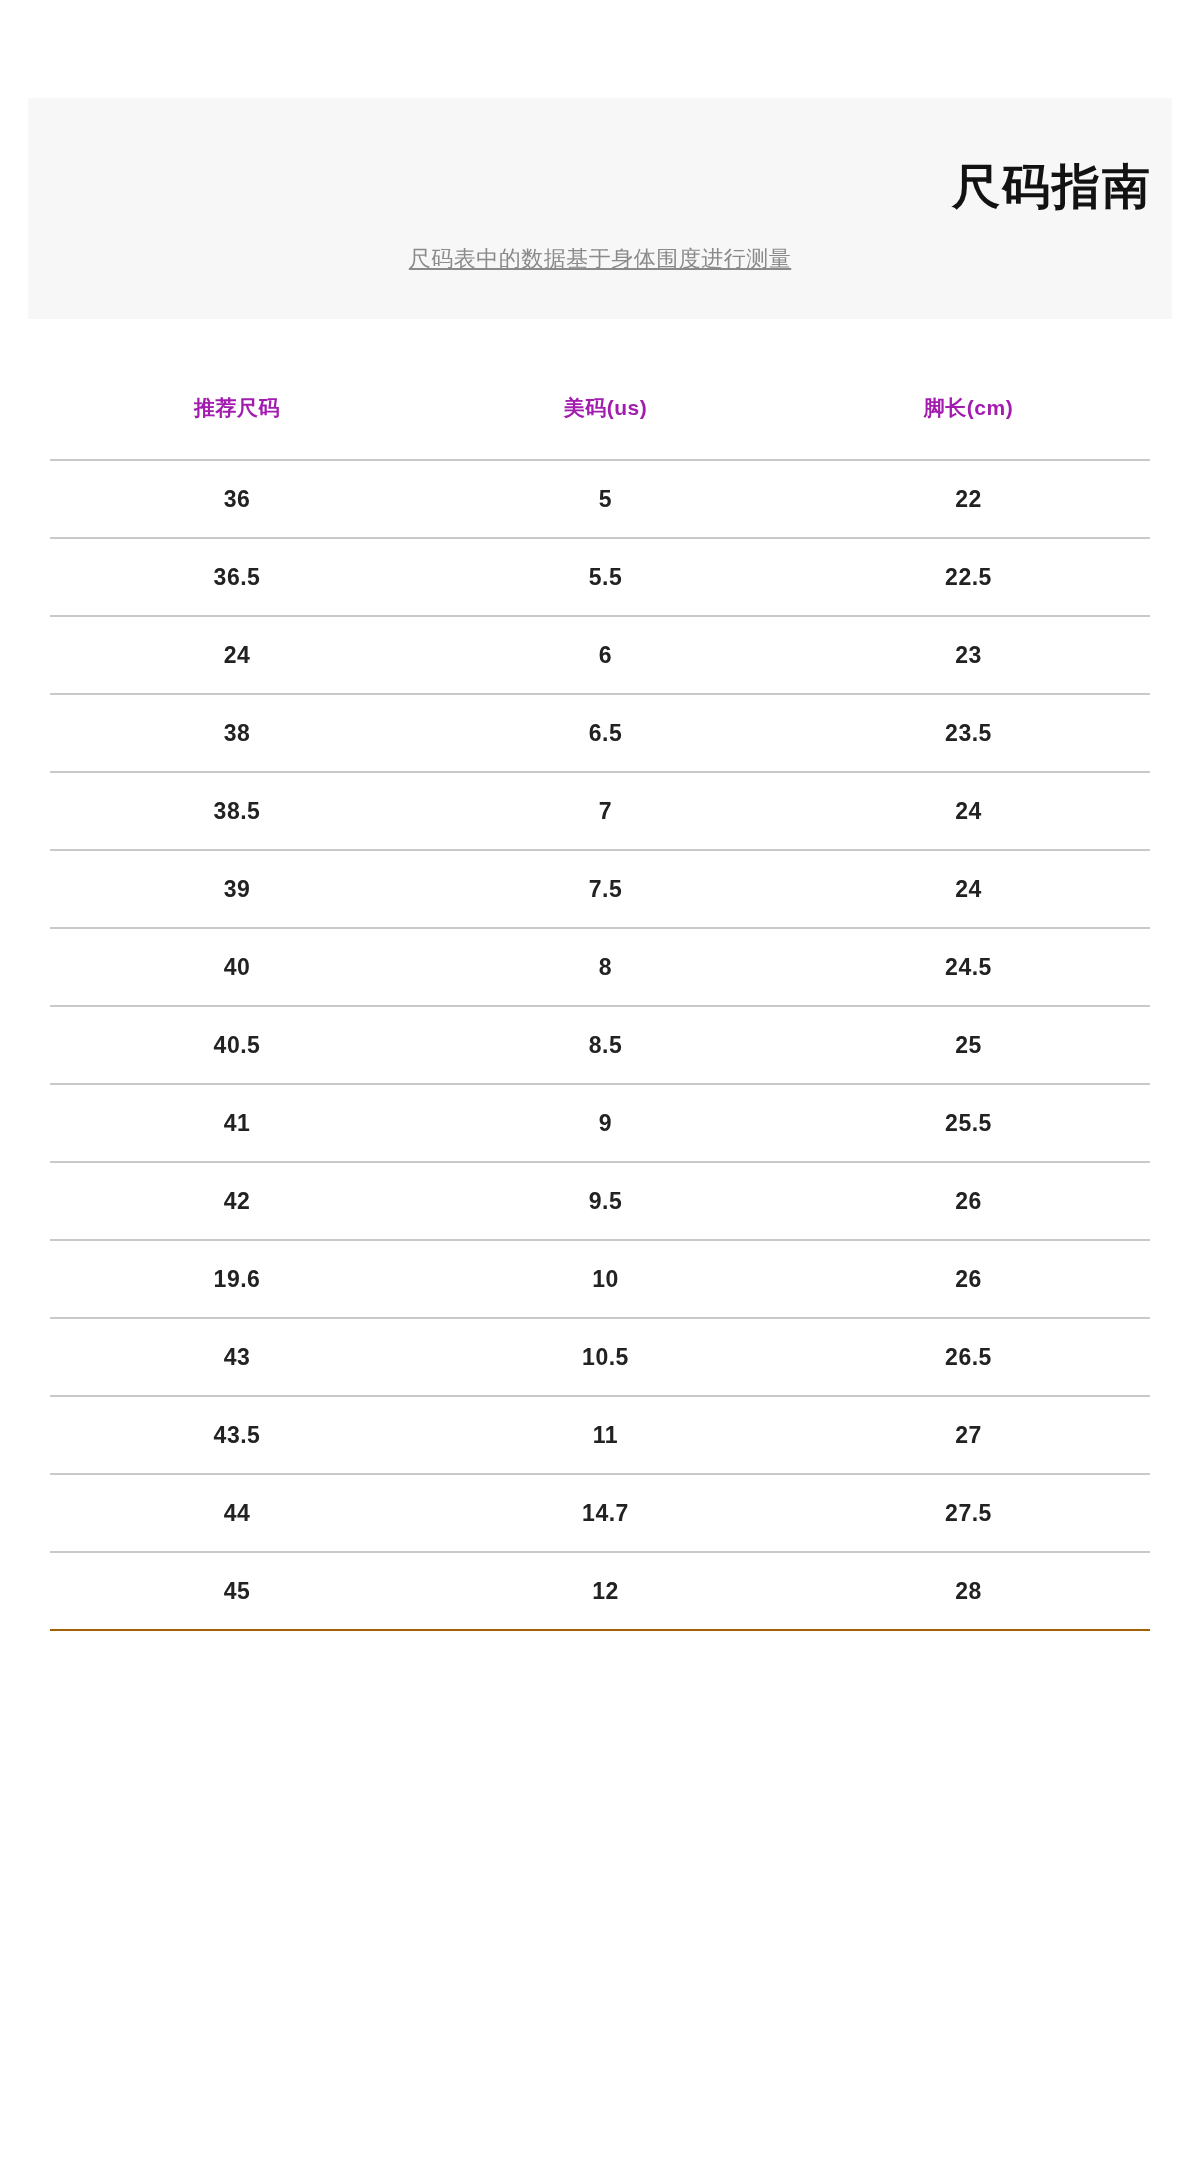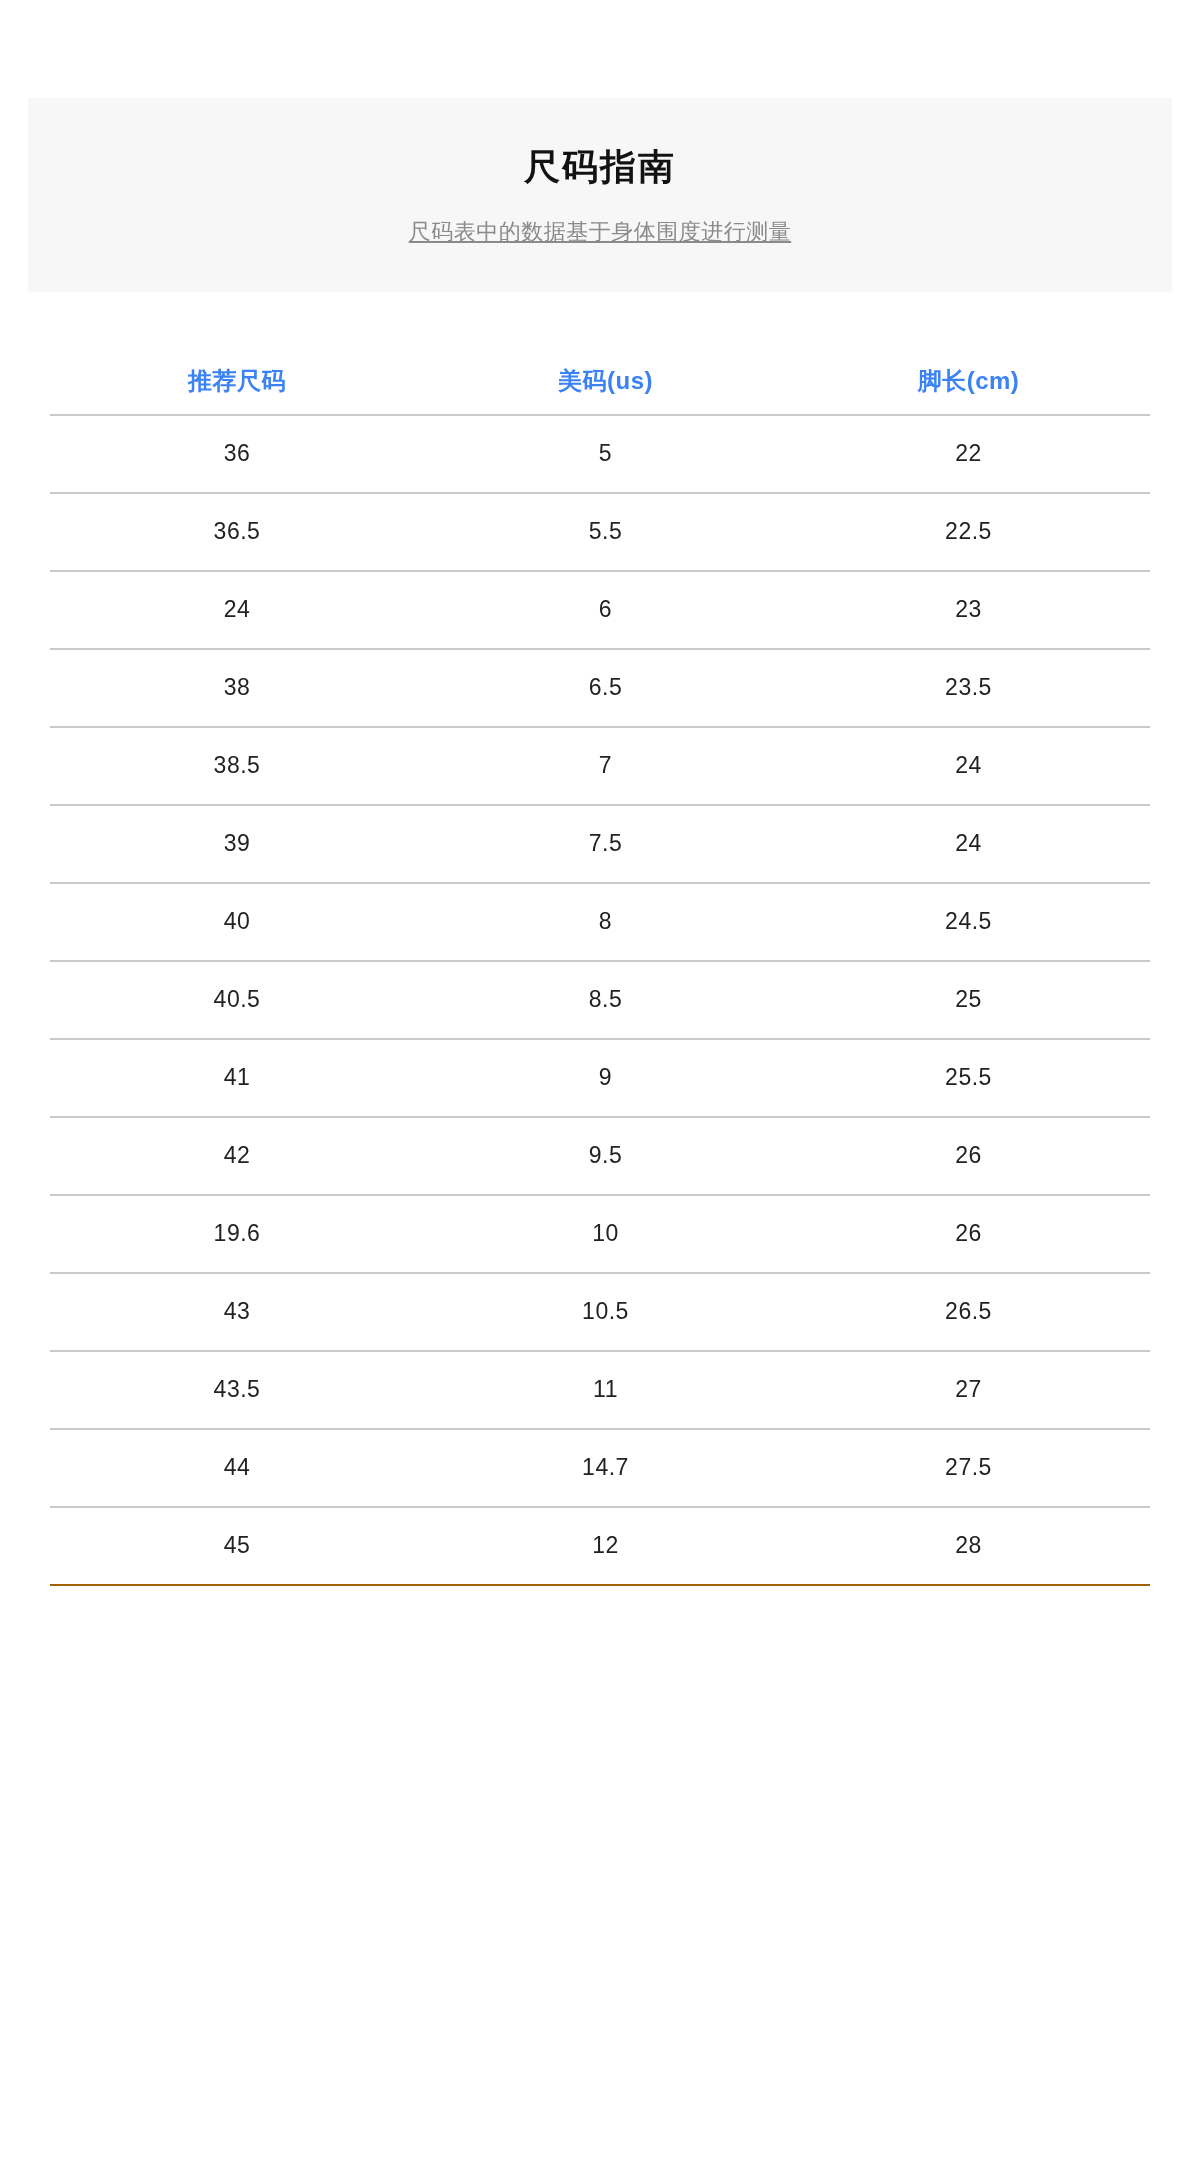--- a/index.html
+++ b/index.html
@@ -24,26 +24,27 @@
 
   
   .header-band {
     margin: 98px 28px 0 28px;
     background: #f7f7f7;
     padding: 42px 20px 44px 20px;
     box-sizing: border-box;
     text-align: center;
   }
   .page-title {
-    font-size: 36px;
+    font-size: 48px;
     font-weight: bold;
     color: #121212;
     letter-spacing: 2px;
     line-height: 1.3;
-    margin: 4px 0 26px 0;
+    margin: 16px 0 26px 0;
+    text-align: right;
   }
   .page-subtitle {
     font-size: 22px;
     font-weight: normal;
     color: #8a8a8a;
     letter-spacing: 0.5px;
     line-height: 1.4;
     margin: 0;
     text-decoration: underline;
   }
@@ -61,36 +62,37 @@
     vertical-align: middle;
     padding: 0;
   }
 
   .col-0 { width: 34%; }
   .col-1 { width: 33%; }
   .col-2 { width: 33%; }
 
   .size-table thead th {
     height: 66px;
-    font-size: 24px;
+    font-size: 21px;
     font-weight: bold;
-    color: #3b82f6;
+    color: #a21caf;
     letter-spacing: 0.5px;
+    padding-bottom: 18px;
   }
 
   .size-table tbody tr {
     border-top: 2px solid #c9c9c9;
   }
   .size-table tbody tr:last-child {
     border-bottom: 2px solid #a16207;
   }
   .size-table tbody td {
     height: 76px;
     font-size: 23px;
-    font-weight: normal;
+    font-weight: bold;
     color: #222222;
     letter-spacing: 0.5px;
   }
 </style>
 </head>
 <body>
 
 <div class="page">
 
   <div class="header-band">

